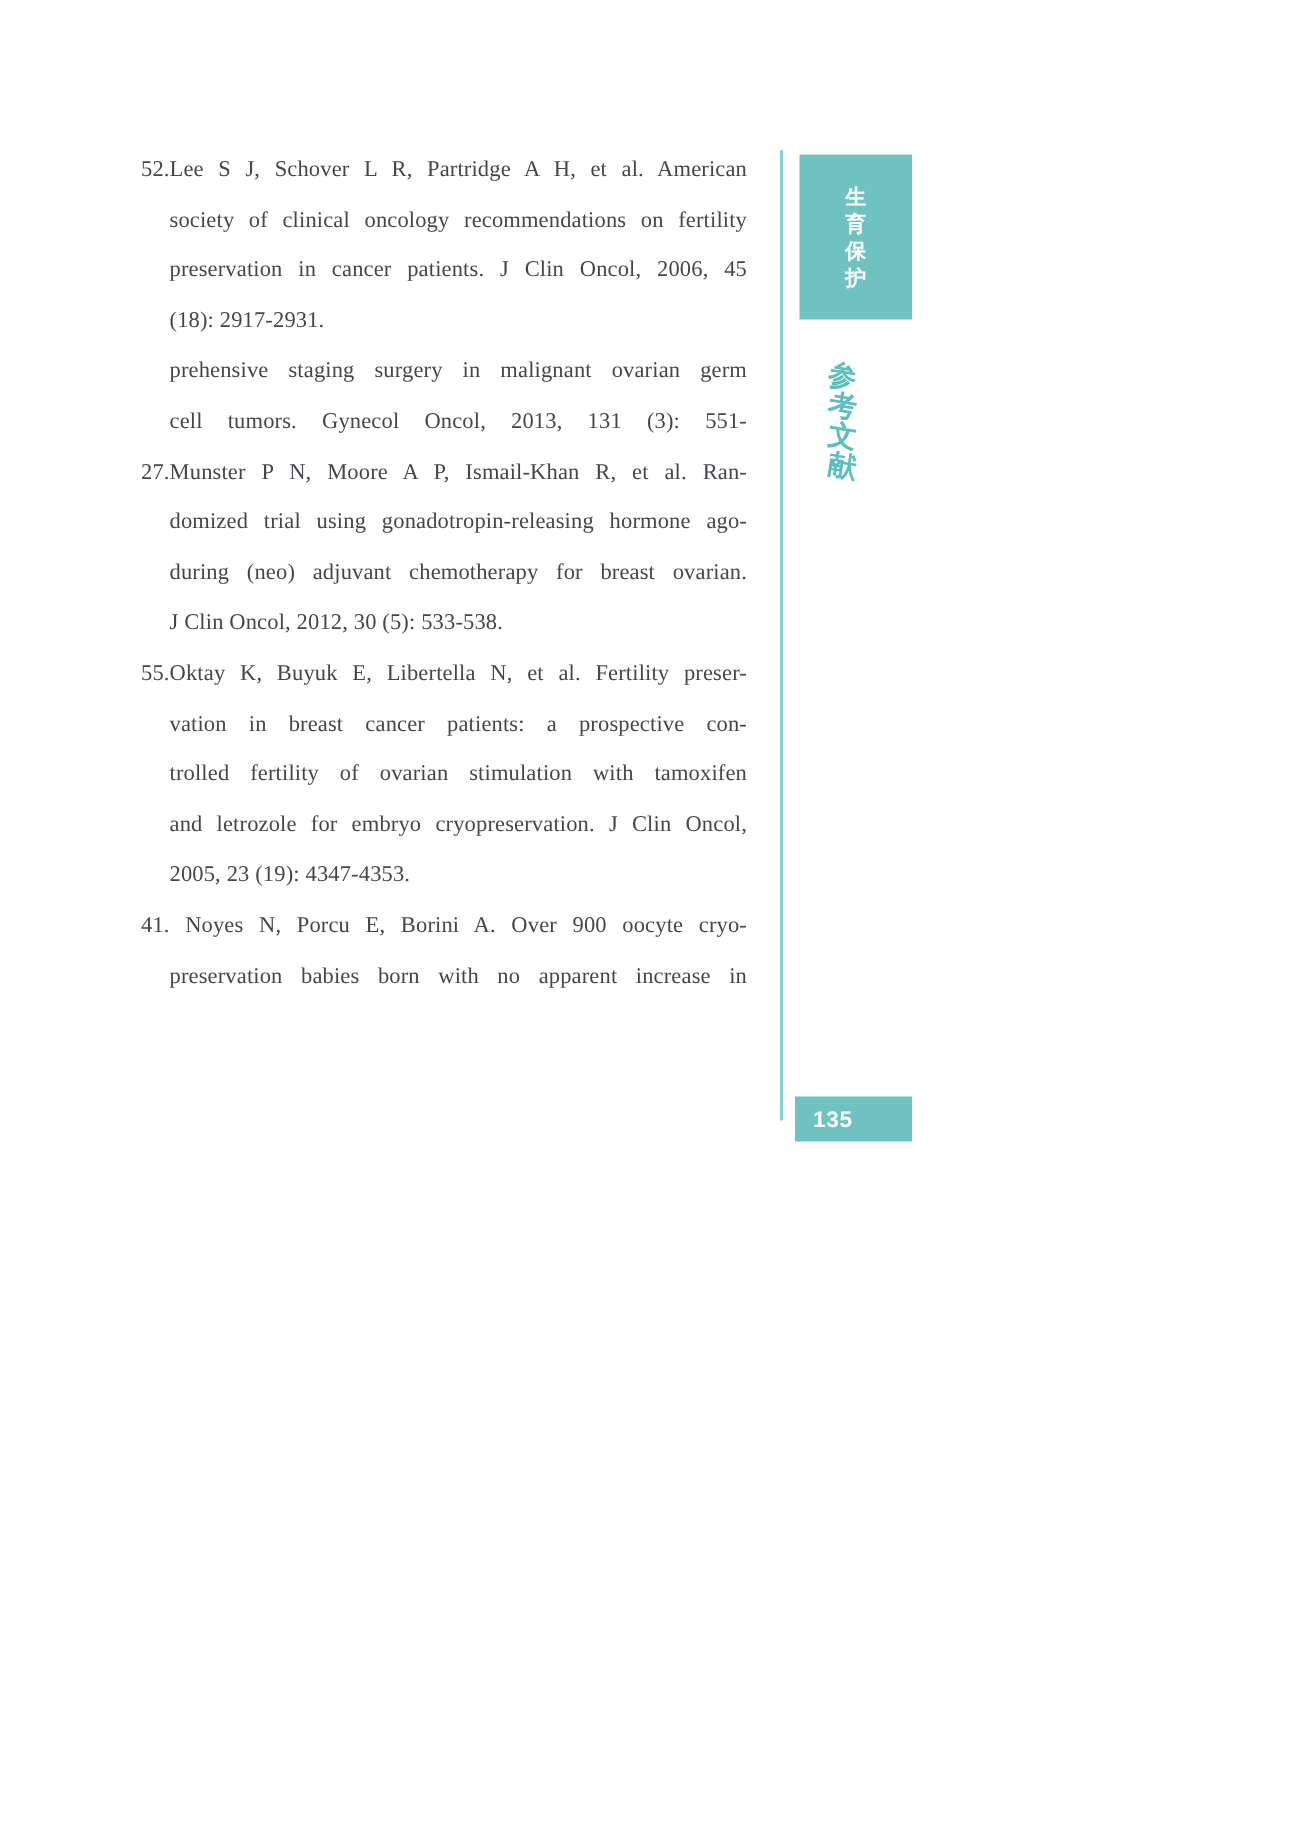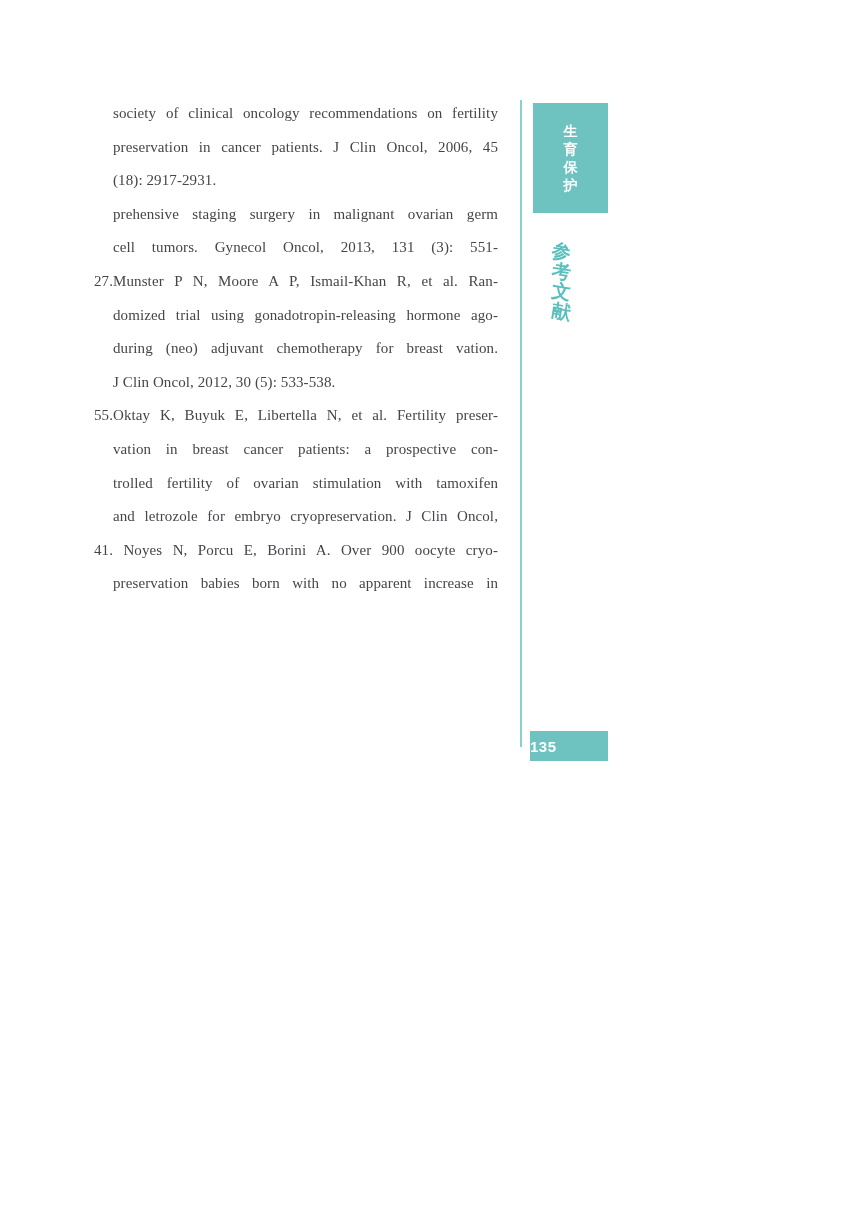--- a/index.html
+++ b/index.html
@@ -91,50 +91,52 @@
     height: 30px;
     background: #6ec3c1;
     display: flex;
     align-items: center;
   }
   .page-badge span {
     color: #ffffff;
     font-family: "Liberation Sans", sans-serif;
     font-size: 15px;
     font-weight: 600;
-    padding-left: 0;
+    padding-left: 12px;
     letter-spacing: 0.5px;
   }
 </style>
 </head>
 <body>
 
 <div class="canvas">
 
   <div class="refs" id="refs">
       <div class="ref">
+        <div class="ref-line">52.Lee S J, Schover L R, Partridge A H, et al. American</div>
         <div class="ref-line cont">society of clinical oncology recommendations on fertility</div>
         <div class="ref-line cont">preservation in cancer patients. J Clin Oncol, 2006, 45</div>
         <div class="ref-line cont final">(18): 2917-2931.</div>
       </div>
       <div class="ref">
         <div class="ref-line cont">prehensive staging surgery in malignant ovarian germ</div>
         <div class="ref-line cont">cell tumors. Gynecol Oncol, 2013, 131 (3): 551-</div>
       </div>
       <div class="ref">
         <div class="ref-line">27.Munster P N, Moore A P, Ismail-Khan R, et al. Ran-</div>
         <div class="ref-line cont">domized trial using gonadotropin-releasing hormone ago-</div>
-        <div class="ref-line cont">during (neo) adjuvant chemotherapy for breast vation.</div>
+        <div class="ref-line cont">during (neo) adjuvant chemotherapy for breast ovarian.</div>
         <div class="ref-line cont final">J Clin Oncol, 2012, 30 (5): 533-538.</div>
       </div>
       <div class="ref">
         <div class="ref-line">55.Oktay K, Buyuk E, Libertella N, et al. Fertility preser-</div>
         <div class="ref-line cont">vation in breast cancer patients: a prospective con-</div>
         <div class="ref-line cont">trolled fertility of ovarian stimulation with tamoxifen</div>
         <div class="ref-line cont">and letrozole for embryo cryopreservation. J Clin Oncol,</div>
+        <div class="ref-line cont final">2005, 23 (19): 4347-4353.</div>
       </div>
       <div class="ref">
         <div class="ref-line">41. Noyes N, Porcu E, Borini A. Over 900 oocyte cryo-</div>
         <div class="ref-line cont">preservation babies born with no apparent increase in</div>
       </div>
     </div>
 
   <div class="vline"></div>
 
   <div class="chapter-tab">

